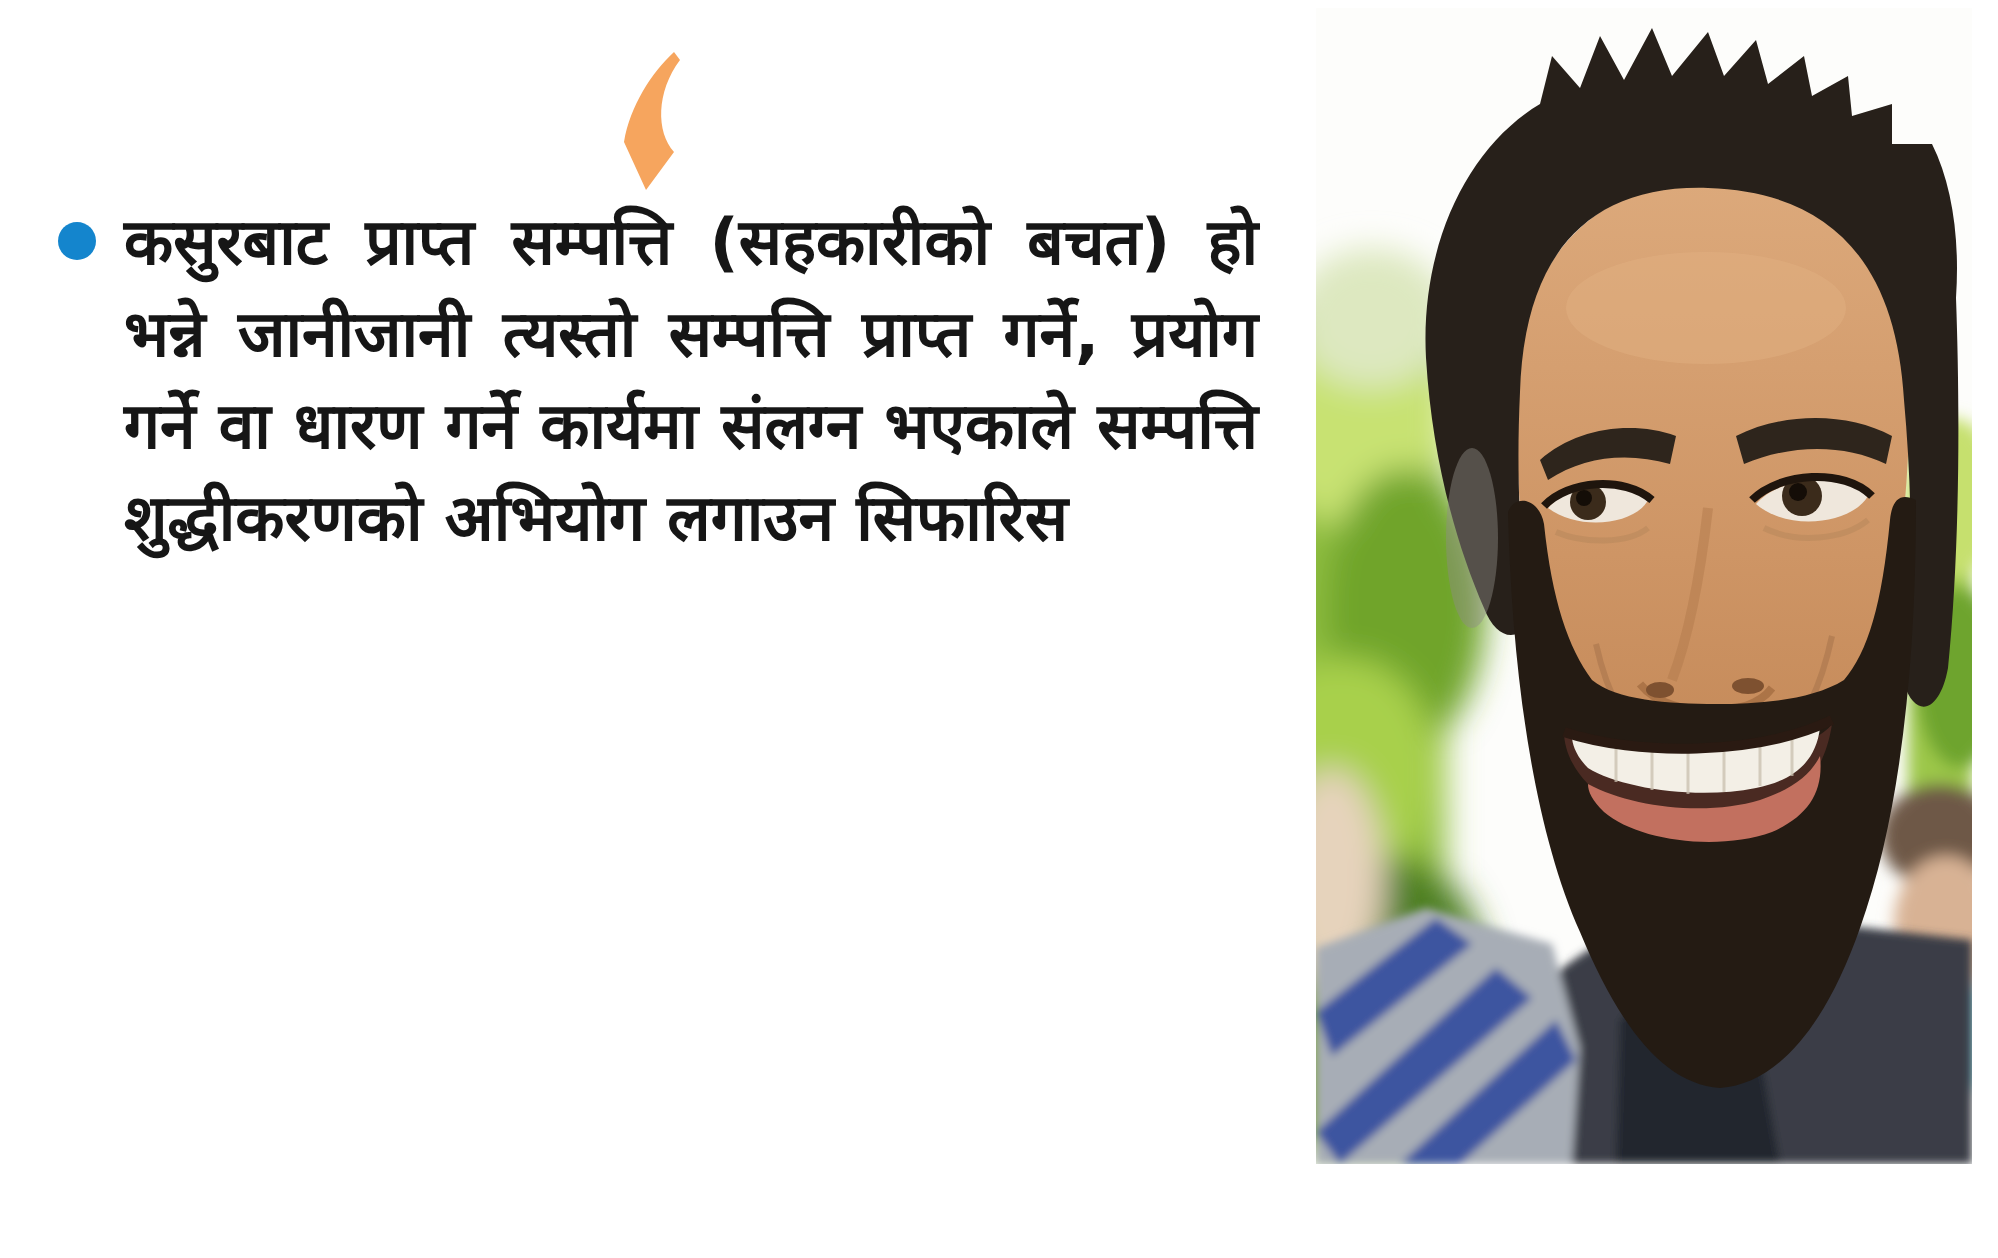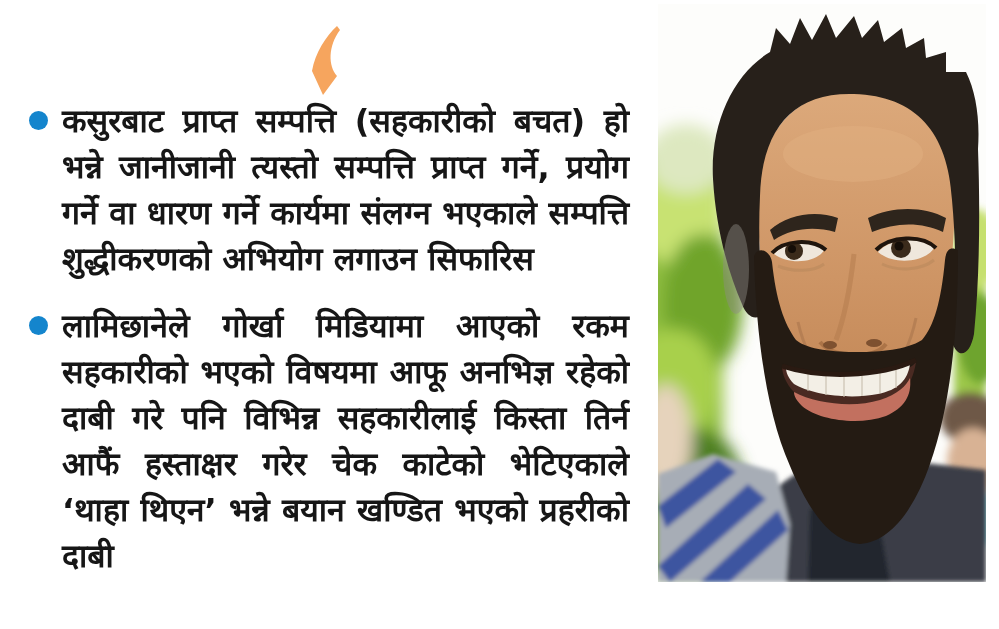--- a/index.html
+++ b/index.html
@@ -22,24 +22,20 @@
   <div class="quote">
     <svg width="38" height="70" viewBox="0 0 38 70">
       <path d="M 31 0 C 20 10 9 27 6 45 L 17 69 L 31 50 C 22 40 22 20 34 4 Z" fill="#F6A55E"></path>
     </svg>
   </div>
 
   <ul class="bullets">
     <li class="bullet">
       <span class="dot"></span>
       <span>कसुरबाट प्राप्त सम्पत्ति (सहकारीको बचत) हो भन्ने जानीजानी त्यस्तो सम्पत्ति प्राप्त गर्ने, प्रयोग गर्ने वा धारण गर्ने कार्यमा संलग्न भएकाले सम्पत्ति शुद्धीकरणको अभियोग लगाउन सिफारिस</span>
-    </li>
-    <li class="bullet">
-      <span class="dot"></span>
-      <span>लामिछानेले गोर्खा मिडियामा आएको रकम सहकारीको भएको विषयमा आफू अनभिज्ञ रहेको दाबी गरे पनि विभिन्न सहकारीलाई किस्ता तिर्न आफैं हस्ताक्षर गरेर चेक काटेको भेटिएकाले ‘थाहा थिएन’ भन्ने बयान खण्डित भएको प्रहरीको दाबी</span>
     </li>
   </ul>
 
   <figure class="photo">
     <svg width="328" height="578" viewBox="0 0 328 578">
       <defs>
         <filter id="b8" x="-40%" y="-40%" width="180%" height="180%">
             <feGaussianBlur stdDeviation="8"></feGaussianBlur>
           </filter>
         <filter id="b4" x="-40%" y="-40%" width="180%" height="180%">

